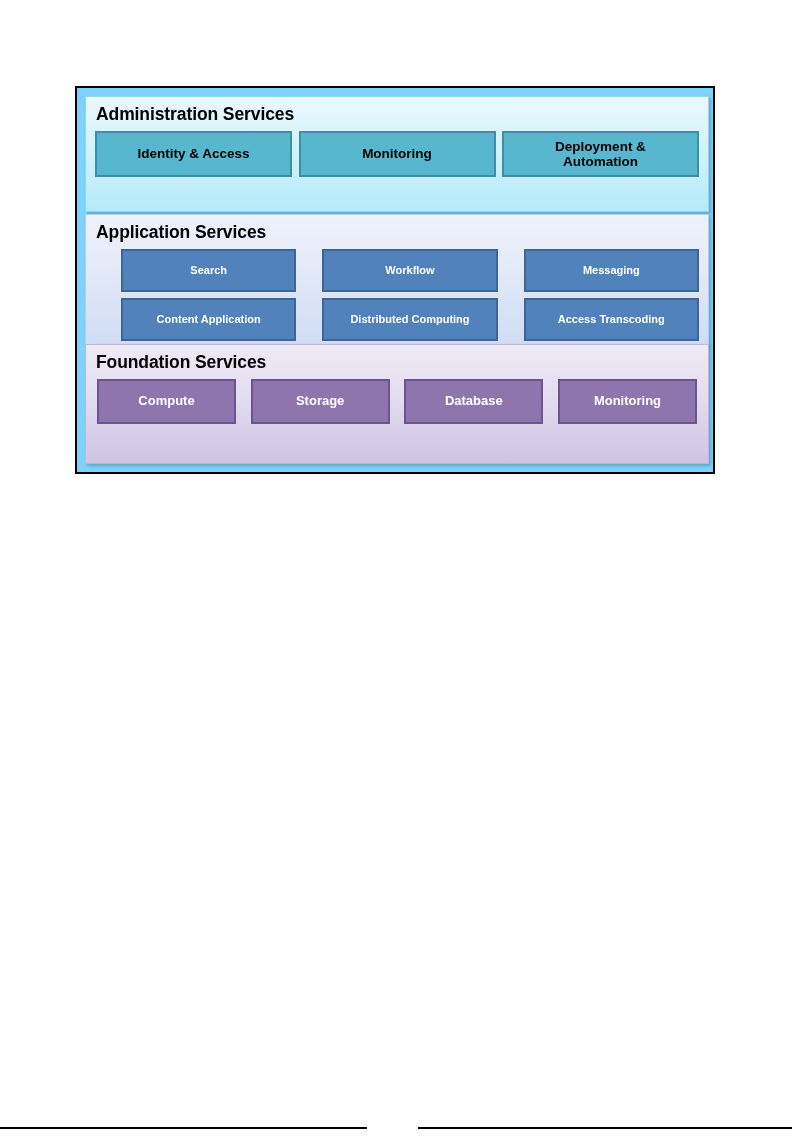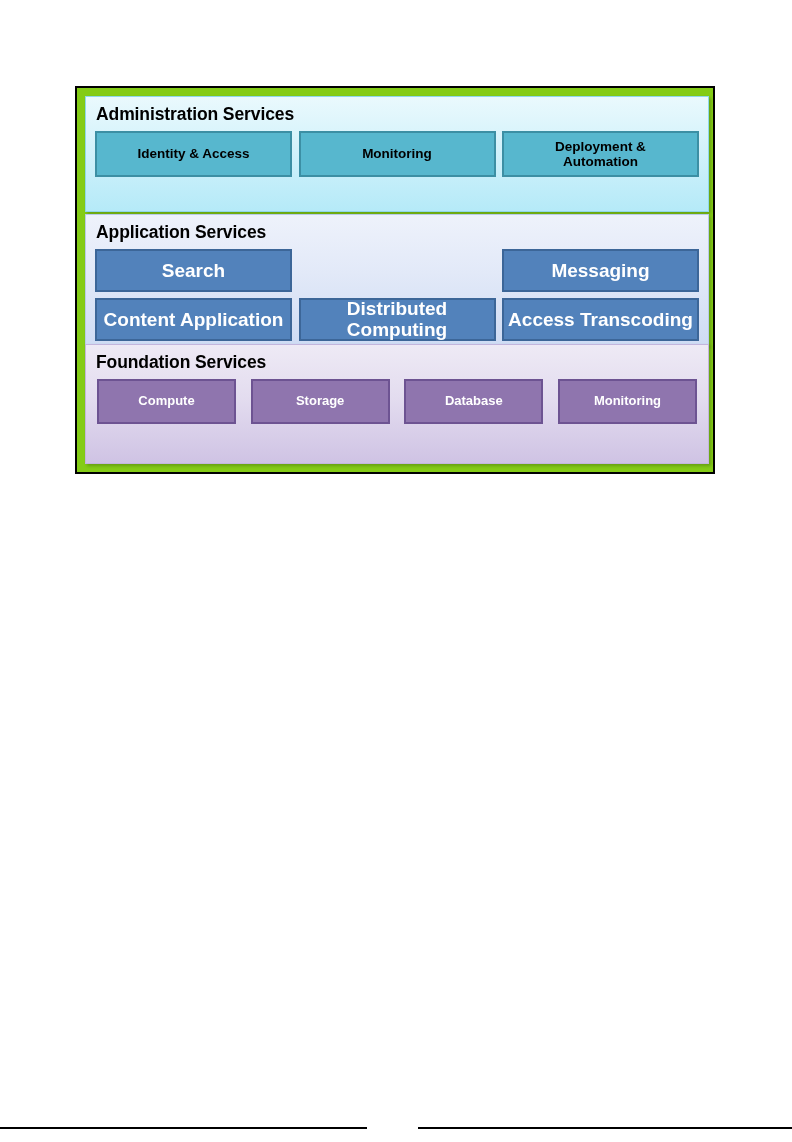--- a/index.html
+++ b/index.html
@@ -17,21 +17,21 @@
   }
 
   
   #diagram-frame {
     position: absolute;
     left: 75px;
     top: 86px;
     width: 640px;
     height: 388px;
     border: 2px solid #000000;
-    background: #84cc16;
+    background: #7dd3fc;
     box-sizing: border-box;
   }
 
   
   .layer-band {
     position: absolute;
     left: 8px;
     width: 624px;
     box-sizing: border-box;
     box-shadow: 2px 2px 3px rgba(0,0,0,0.22);
@@ -88,23 +88,24 @@
   #band-application {
     top: 126px;
     height: 132px;
     background: linear-gradient(to bottom, #eef2fb 0%, #e2e9f8 45%, #cfdcf4 100%);
     border: 1px solid #b9cbea;
   }
   #band-application .svc-box {
     background: #5282bb;
     border-color: #3c6698;
     color: #ffffff;
-    font-size: 19px;
+    font-size: 11px;
     height: 43px;
     width: 197px;
+    margin-left: 26px;
   }
 
   
   #band-foundation {
     top: 256px;
     height: 120px;
     background: linear-gradient(to bottom, #eeeaf5 0%, #e3dcef 45%, #cfc3e4 100%);
     border: 1px solid #c3b6dd;
   }
   #band-foundation .svc-box {
@@ -143,20 +144,21 @@
         <div class="svc-box">Deployment &amp;<br>Automation</div>
       </div>
     </div>
   </div>
 
   <div class="layer-band" id="band-application">
     <div class="layer-title">Application Services</div>
     <div class="layer-rows">
       <div class="box-row">
         <div class="svc-box">Search</div>
+        <div class="svc-box">Workflow</div>
         <div class="svc-box">Messaging</div>
       </div>
       <div class="box-row">
         <div class="svc-box">Content Application</div>
         <div class="svc-box">Distributed Computing</div>
         <div class="svc-box">Access Transcoding</div>
       </div>
     </div>
   </div>
 

